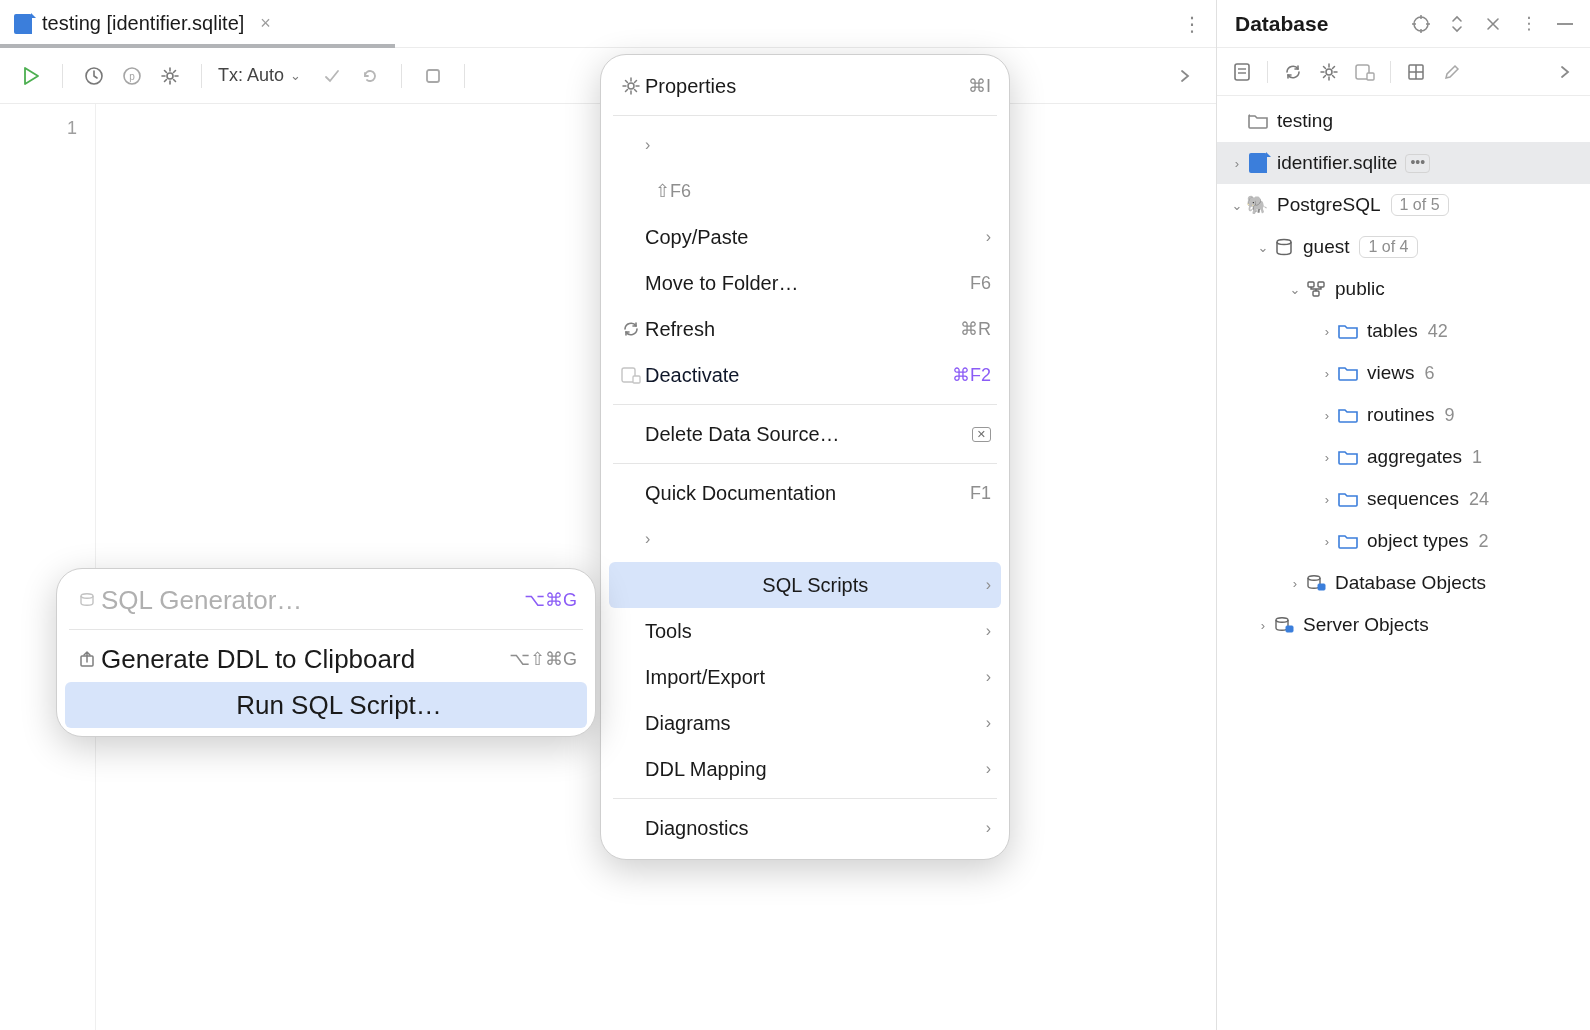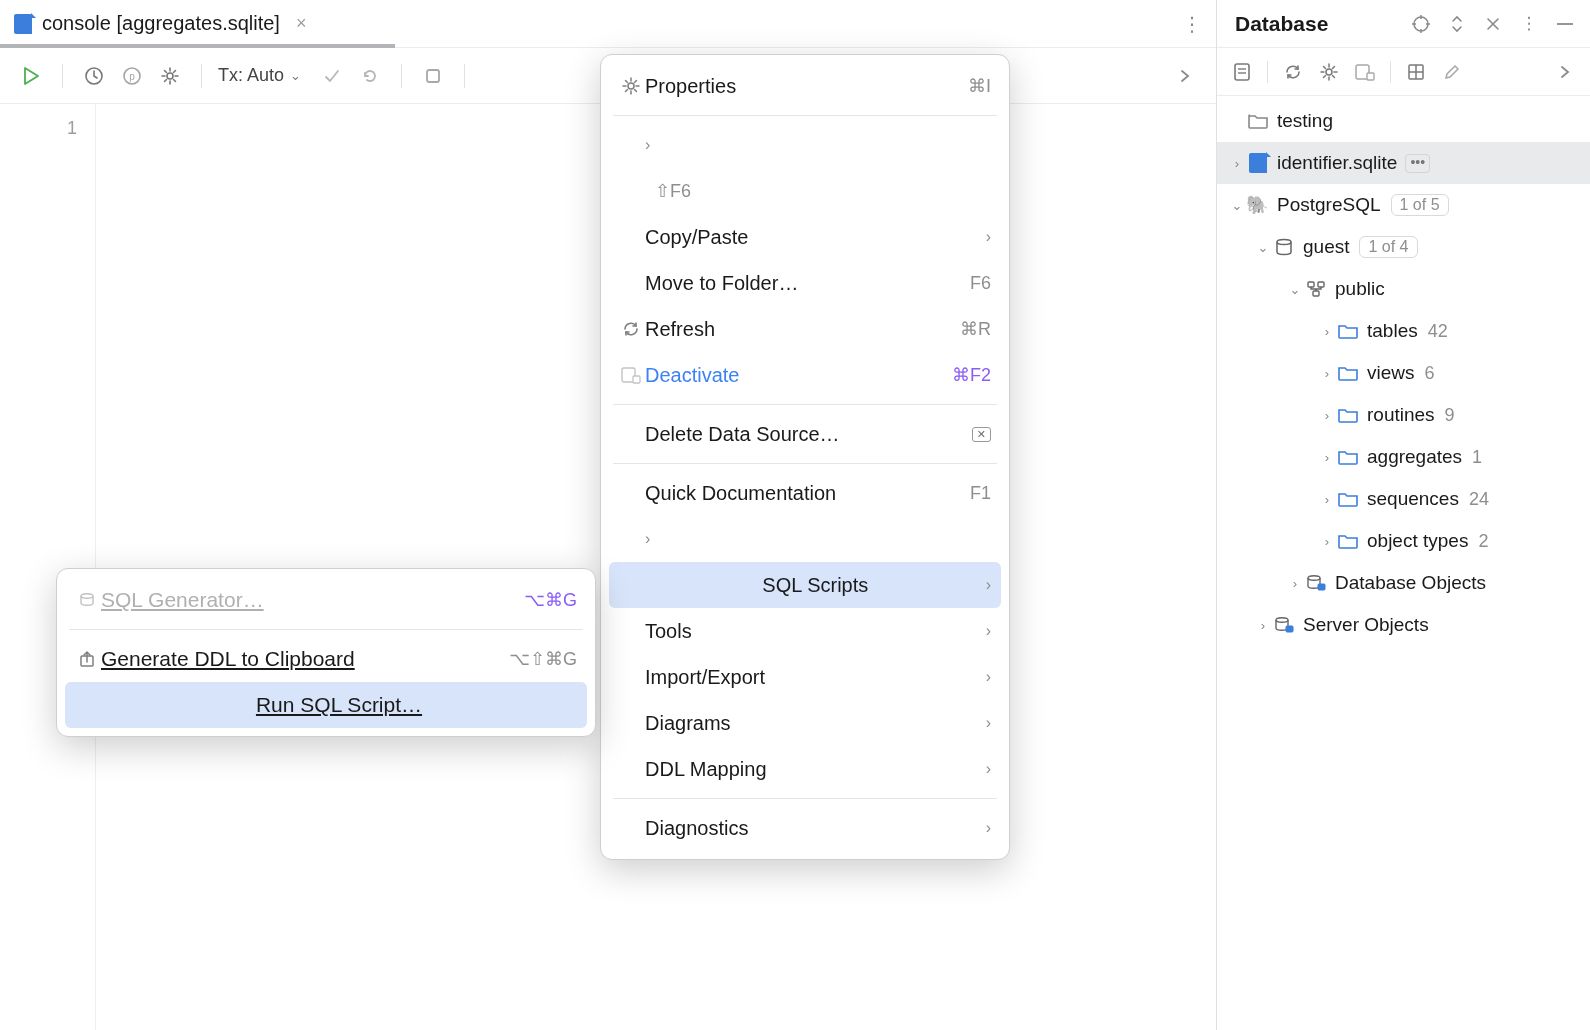--- a/index.html
+++ b/index.html
@@ -55,50 +55,50 @@
   .ic { width:22px; height:22px; display:flex; align-items:center; justify-content:center; margin-right:8px;}
   .ic-folder-gray svg { stroke:#888; fill:none;}
   .ic-folder-blue svg { stroke:#3b7edb; fill:none;}
   .ic-db svg { stroke:#666; fill:none;}
   .ic-schema svg { stroke:#666; fill:none;}
   .ic-sqlite { width:18px; height:20px; background:#3b7edb; border-radius:2px 2px 0 2px; position:relative; margin-right:0;}
   .ic-sqlite::after { content:""; position:absolute; right:-4px; top:-1px; width:0;height:0; border-left:5px solid #3b7edb; border-top:5px solid transparent;}
   .elephant { color:#3b7edb; font-size:18px;}
   .dots-box { border:1px solid #d4d4d4; border-radius:4px; padding:0 4px 3px 4px; color:#777; margin-left:8px; font-size:14px; line-height:14px;}
   
-  .ctx { position:absolute; background:#fff; border:1px solid #cfcfcf; border-radius:12px; box-shadow:0 10px 36px rgba(0,0,0,0.2); padding:8px 8px; z-index:10;}
+  .ctx { position:absolute; background:#fff; border:1px solid #cfcfcf; border-radius:26px; box-shadow:0 10px 36px rgba(0,0,0,0.2); padding:8px 8px; z-index:10;}
   .ctx-main { left:600px; top:54px; width:410px;}
   .ctx-row { display:flex; align-items:center; height:46px; border-radius:6px; padding:0 10px 0 8px; cursor:default;}
   .ctx-row.has-icon .ctx-icon { width:28px; display:flex; justify-content:center; color:#7f7f7f;}
   .ctx-row .ctx-spacer { width:28px;}
   .ctx-row .ctx-label { font-size:20px; flex:1;}
   .ctx-row .ctx-sc { color:#8e8e8e; font-size:18px; margin-left:10px;}
   .ctx-row .ctx-sub { color:#8e8e8e; font-size:16px;}
   .ctx-row.hl { background:#d7e4fa;text-align:center;}
-  .ctx-row.disabled .ctx-label { color:#3b82f6;}
+  .ctx-row.disabled .ctx-label { color:#0f172a;}
   .ctx-row.disabled .ctx-sc { color:#8b5cf6;}
   .ctx-sep { height:1px; background:#e5e5e5; margin:6px 4px;}
   .del-box { border:1px solid #989898; border-radius:3px; padding:0 4px; font-size:13px; color:#6f6f6f; display:flex; align-items:center; gap:2px;}
   
   .ctx-sub-menu { left:56px; top:568px; width:540px;}
-  .ctx-sub-menu .ctx-row .ctx-label { font-size:21px;text-decoration:underline;}
+  .ctx-sub-menu .ctx-row .ctx-label { font-size:26px;}
   .ctx-sub-menu .ctx-row.hl { background:#d7e4fa;}
   .ctx-sub-menu .ctx-row.disabled .ctx-label { color:#b0b0b0;}
   svg { display:block;}
 </style>
 </head>
 <body>
 
 <div class="root">
 
   <div class="editor-pane">
     <div class="tabbar">
       <div class="tab">
         <span class="icon-sql"></span>
-        <span class="tab-title">console [aggregates.sqlite]</span>
+        <span class="tab-title">testing [identifier.sqlite]</span>
         <span class="tab-close">×</span>
       </div>
       <div class="tab-underline"></div>
       <span class="tab-vdots">⋮</span>
     </div>
     <div class="toolbar">
       <span class="tool-icon play">
         <svg width="20" height="20" viewBox="0 0 20 20">
             <polygon points="4,2 17,10 4,18" fill="none" stroke="#4caf50" stroke-width="1.8" stroke-linejoin="round"></polygon>
           </svg>

